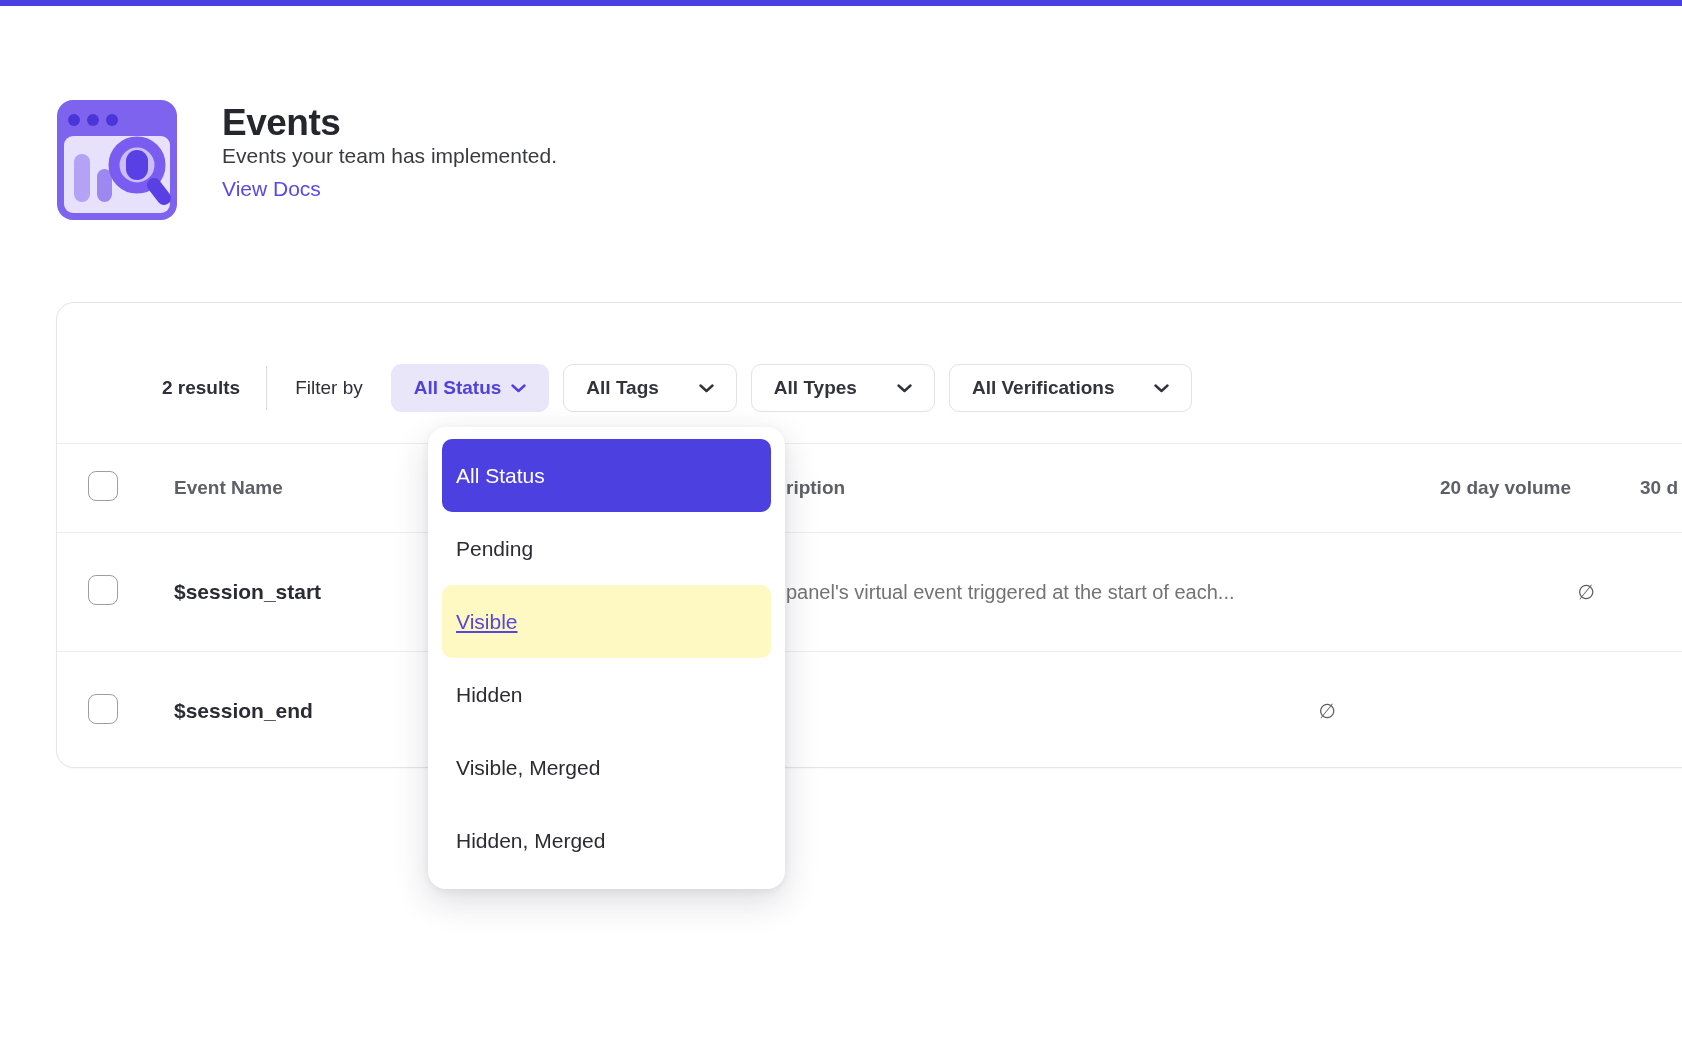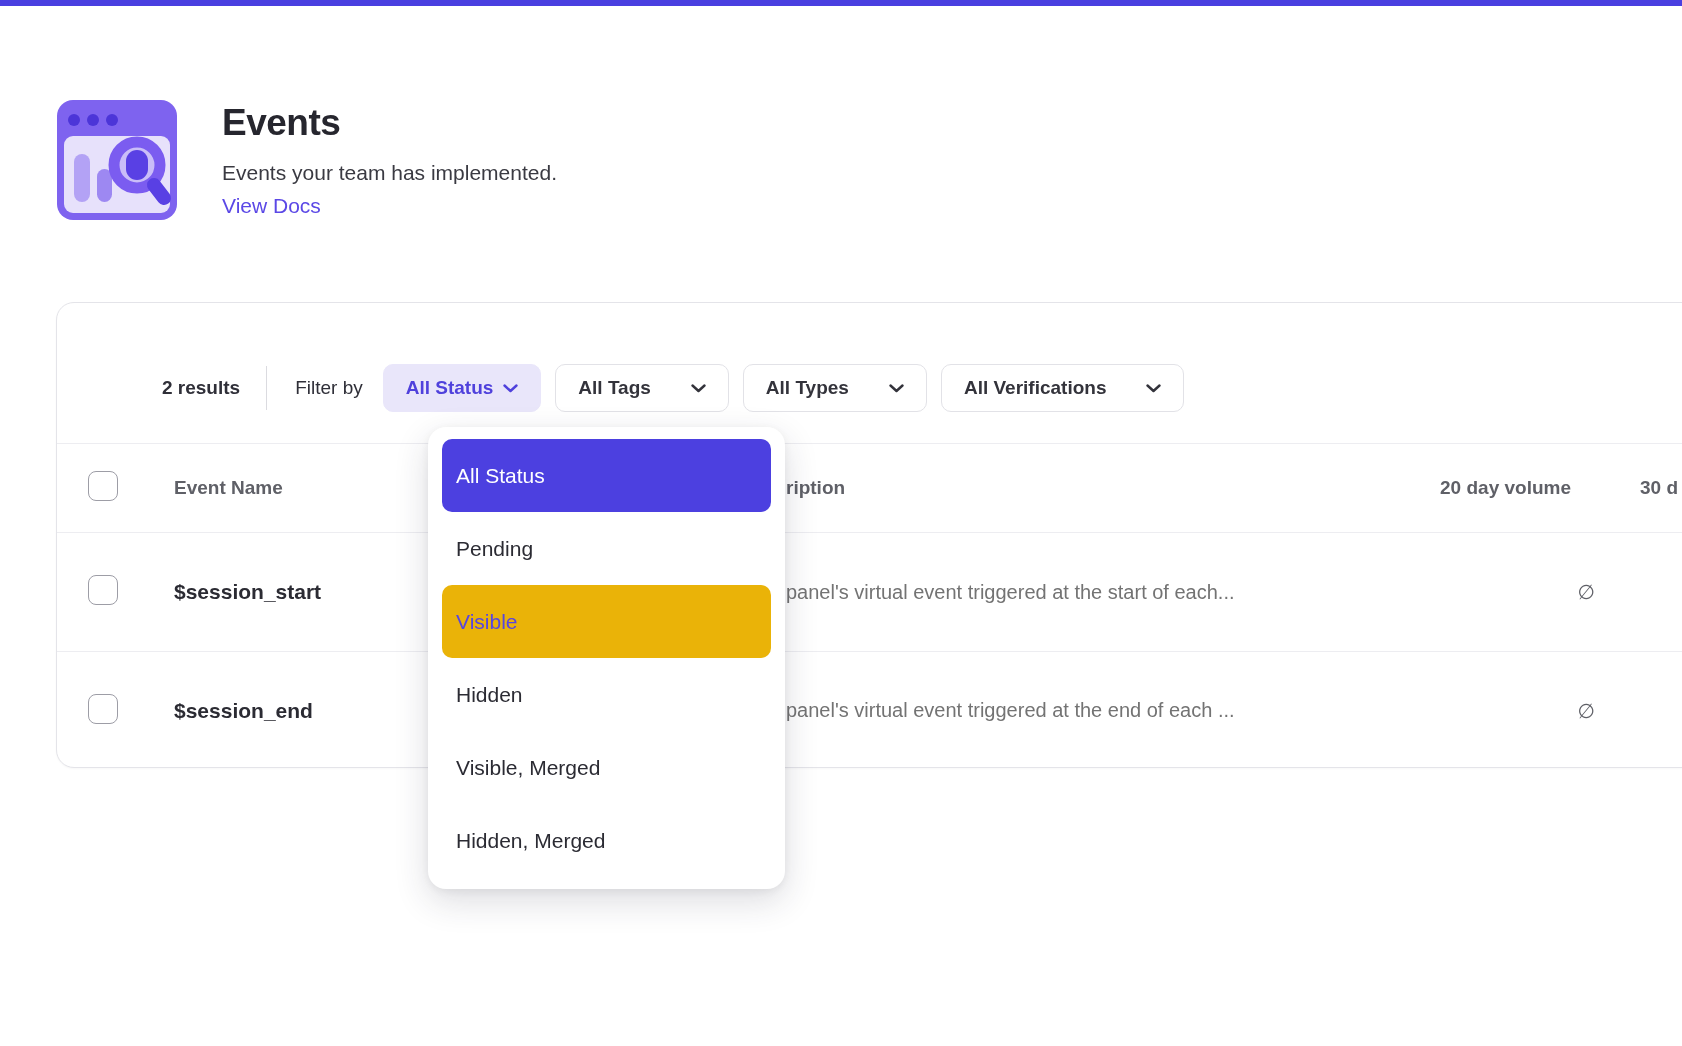--- a/index.html
+++ b/index.html
@@ -7,32 +7,32 @@
   body { font-family:"Liberation Sans", sans-serif; color:#2c2c34; }
   .screen { position:relative; width:1682px; height:1046px; overflow:hidden; background:#fff; }
 
   .topbar { position:absolute; left:0; top:0; width:1682px; height:6px; background:#4a3fe0; }
 
   
   .page-header { position:absolute; left:57px; top:100px; display:flex; }
   .app-icon { width:120px; height:120px; flex:0 0 auto; }
   .header-text { margin-left:45px; padding-top:2px; }
   .page-title { font-size:37px; font-weight:700; color:#26262e; letter-spacing:-0.5px; }
-  .page-subtitle { margin-top:17px; font-size:21px; color:#3a3a42; }
+  .page-subtitle { font-size:21px; color:#3a3a42; }
   .docs-link { display:inline-block; margin-top:9px; font-size:21px; font-weight:500; color:#5b48e6; cursor:pointer; text-decoration:none; }
 
   
   .card { position:absolute; left:56px; top:302px; width:1740px; height:466px;
           background:#fff; border:1px solid #e4e4e9; border-radius:18px;
           box-shadow:0 1px 2px rgba(20,20,40,0.03); }
 
   .toolbar { height:140px; display:flex; align-items:center; padding:30px 0 0 105px; }
   .results { font-size:19px; font-weight:600; color:#2f2f38; }
   .vdiv { width:1px; height:44px; background:#dbdbe0; margin:0 28px 0 26px; }
-  .filter-by { font-size:19px; font-weight:500; color:#2f2f38; margin-right:20px; }
+  .filter-by { font-size:19px; font-weight:500; color:#2f2f38; margin-right:28px; }
   .pill { display:inline-flex; align-items:center; gap:10px; height:48px; padding:0 22px;
           border-radius:10px; border:1px solid #e2e2e7; background:#fff;
           font-family:inherit; font-size:19px; font-weight:600; color:#33333b; cursor:pointer; }
   .pill + .pill { margin-left:14px;gap:40px; }
   .pill.active { background:#e9e6fa; border-color:#e9e6fa; color:#4f41dc; }
   .pill .chev { display:inline-block; }
 
   
   .row { display:grid; grid-template-columns:117px 612px 552px 259px 1fr; align-items:center; }
   .thead { height:90px; border-top:1px solid #ededf1; border-bottom:1px solid #ededf1; }
@@ -48,21 +48,21 @@
   .col-num-val { text-align:right; padding-right:2px; font-size:20px; color:#5f6067; }
   .col-users { padding-left:43px; white-space:nowrap; overflow:hidden; }
 
   
   .menu { position:absolute; left:428px; top:427px; width:357px; padding:12px 14px;
           background:#fff; border-radius:18px;
           box-shadow:0 12px 34px rgba(35,35,65,0.16), 0 2px 8px rgba(0,0,0,0.06); }
   .mi { height:73px; display:flex; align-items:center; padding:0 14px; border-radius:10px;
         font-size:21px; font-weight:500; color:#2b2b33; cursor:pointer; }
   .mi.selected { background:#4c40e0; color:#ffffff; }
-  .mi.hovered  { background:#eab308; color:#5746e0; }
+  .mi.hovered  { background:#fef9c3; color:#5746e0;text-decoration:underline; }
 </style>
 </head>
 <body>
 
 <div class="screen">
 
   <div class="topbar"></div>
 
   <div class="page-header">
     <div class="app-icon">
@@ -134,21 +134,20 @@
       <div class="c1"><span class="checkbox"></span></div>
       <div class="cell-name">$session_start</div>
       <div class="cell-desc">panel's virtual event triggered at the start of each...</div>
       <div class="col-num-val">∅</div>
       <div class="col-users"></div>
     </div>
 
     <div class="row trow">
       <div class="c1"><span class="checkbox"></span></div>
       <div class="cell-name">$session_end</div>
-      <div class="cell-desc">panel's virtual event triggered at the end of each ...</div>
       <div class="col-num-val">∅</div>
       <div class="col-users"></div>
     </div>
 
   </div>
 
   <div class="menu">
     <div class="mi selected">All Status</div>
     <div class="mi">Pending</div>
     <div class="mi hovered">Visible</div>

